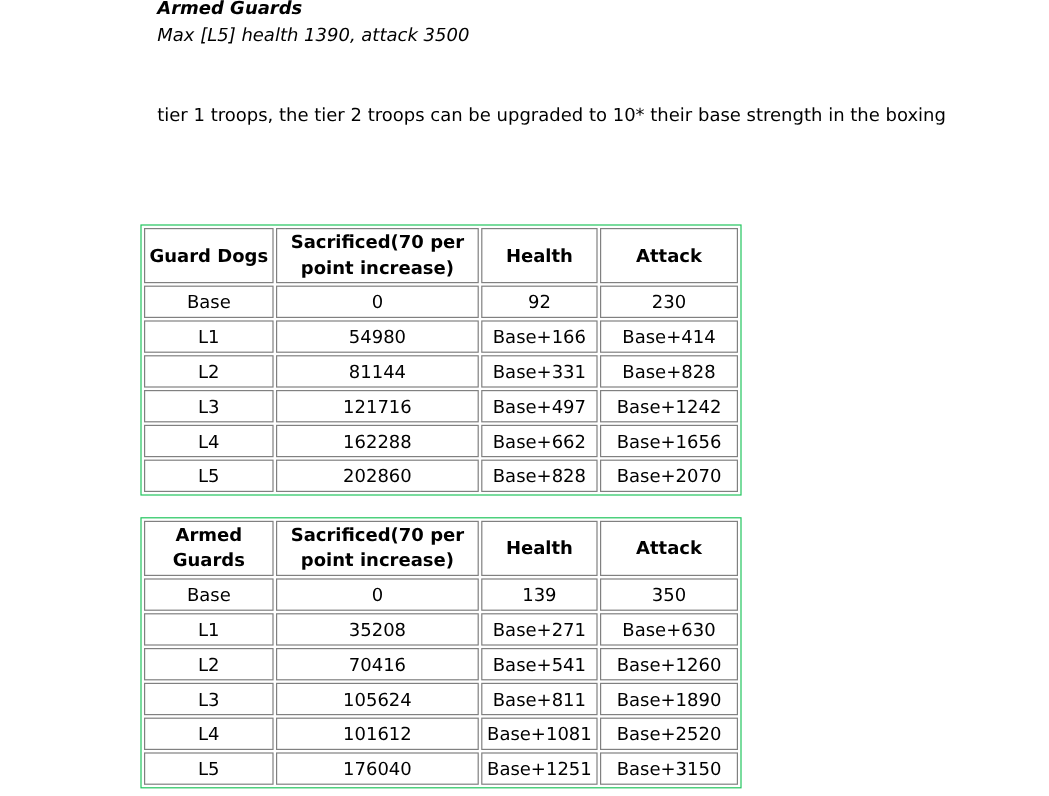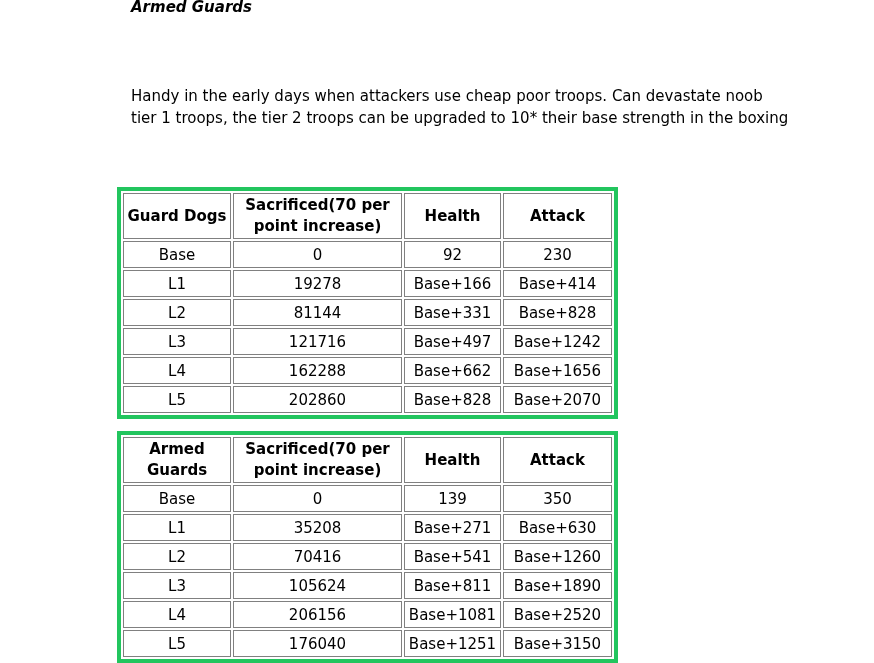--- a/index.html
+++ b/index.html
@@ -34,21 +34,21 @@
     line-height: 22px;
     white-space: nowrap;
   }
   table.stats {
     position: absolute;
     left: 117px;
     width: 501px;
     table-layout: fixed;
     border-collapse: separate;
     border-spacing: 2px;
-    border: 4px solid #22c55e;
+    border: 1px solid #22c55e;
     background: #ffffff;
   }
   #table1 { top: 187px; }
   #table2 { top: 431px; }
   table.stats th,
   table.stats td {
     border: 1px solid #808080;
     font-size: 15px;
     overflow: hidden;
   }
@@ -66,24 +66,24 @@
     height: 23px;
     padding: 1px 3px;
     line-height: 20px;
   }
 </style>
 </head>
 <body>
 
 <div class="heading">
   <div class="h-title">Armed Guards</div>
+  <div class="h-sub">Max [L5] health 1390, attack 3500</div>
 </div>
 
 <div class="intro">
-  <div>Handy in the early days when attackers use cheap poor troops. Can devastate noob</div>
   <div>tier 1 troops, the tier 2 troops can be upgraded to 10* their base strength in the boxing</div>
 </div>
 
 <table class="stats" id="table1">
   <colgroup>
     <col style="width:108px">
       <col style="width:169px">
       <col style="width:97px">
       <col>
   </colgroup>
@@ -95,21 +95,21 @@
     <th>Attack</th>
   </tr>
   <tr>
     <td>Base</td>
     <td>0</td>
     <td>92</td>
     <td>230</td>
   </tr>
   <tr>
     <td>L1</td>
-    <td>19278</td>
+    <td>54980</td>
     <td>Base+166</td>
     <td>Base+414</td>
   </tr>
   <tr>
     <td>L2</td>
     <td>81144</td>
     <td>Base+331</td>
     <td>Base+828</td>
   </tr>
   <tr>
@@ -166,21 +166,21 @@
     <td>Base+1260</td>
   </tr>
   <tr>
     <td>L3</td>
     <td>105624</td>
     <td>Base+811</td>
     <td>Base+1890</td>
   </tr>
   <tr>
     <td>L4</td>
-    <td>206156</td>
+    <td>101612</td>
     <td>Base+1081</td>
     <td>Base+2520</td>
   </tr>
   <tr>
     <td>L5</td>
     <td>176040</td>
     <td>Base+1251</td>
     <td>Base+3150</td>
   </tr>
 </tbody>

